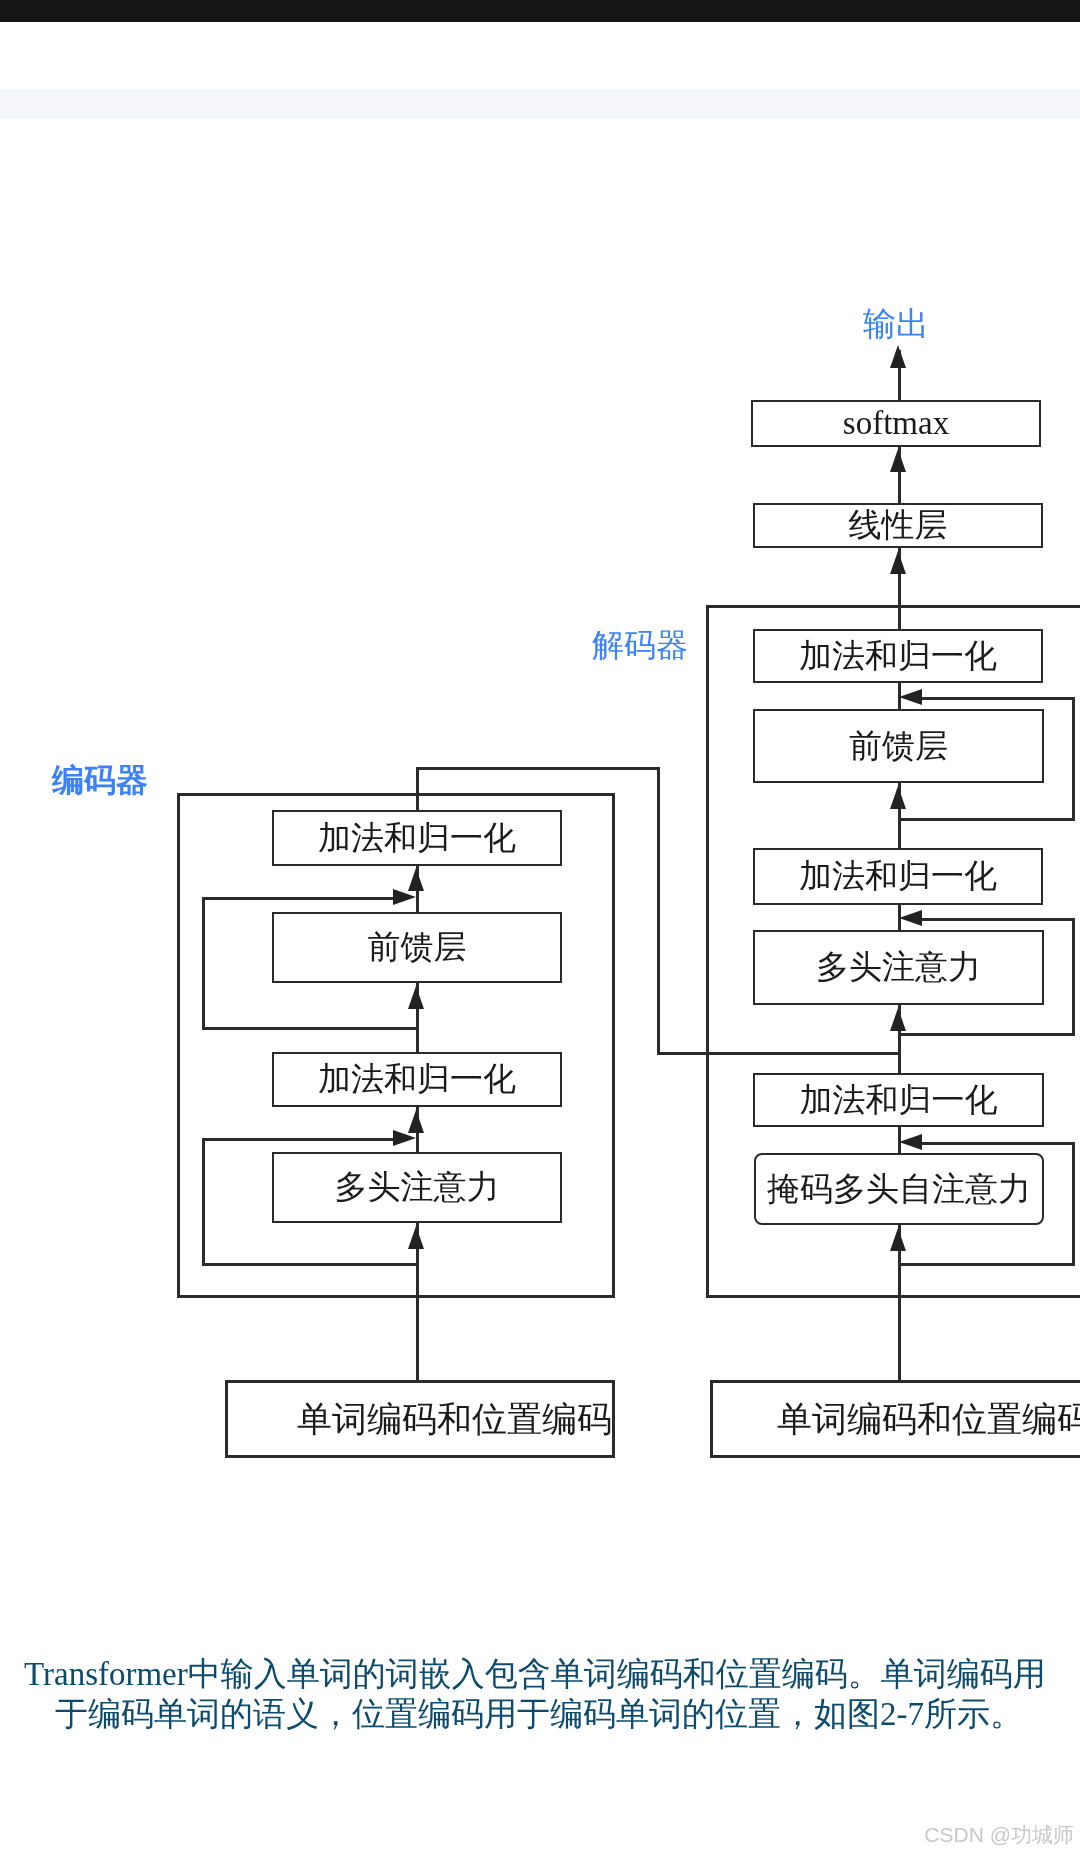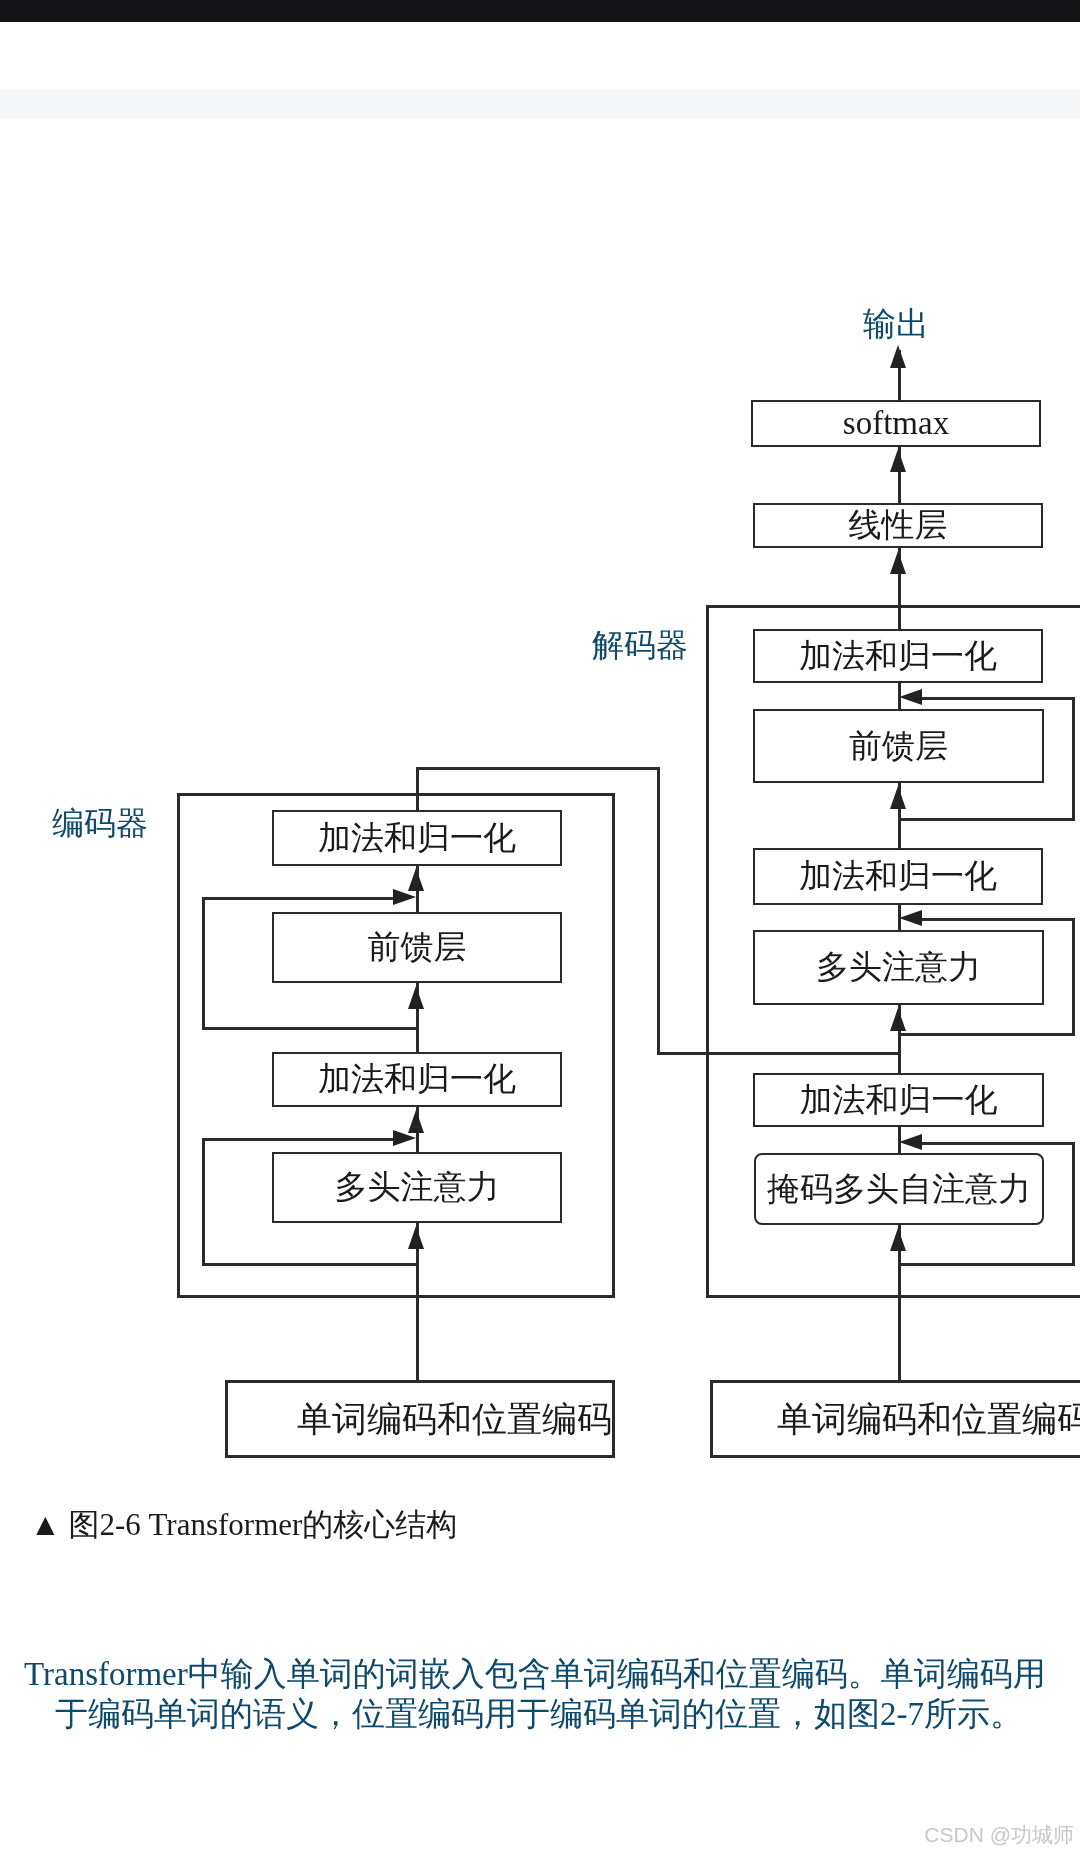--- a/index.html
+++ b/index.html
@@ -12,21 +12,21 @@
        display:flex;align-items:center;justify-content:center;font-size:33px;color:#1b1b1b;}
   .outer{position:absolute;background:#ffffff;border:3px solid #2a2a2a;box-sizing:border-box;}
   .hl{position:absolute;height:2.5px;background:#2b2b2b;}
   .vl{position:absolute;width:2.5px;background:#2b2b2b;}
   .au{position:absolute;width:0;height:0;border-left:8px solid transparent;
       border-right:8px solid transparent;border-bottom:23px solid #222;}
   .al{position:absolute;width:0;height:0;border-top:8px solid transparent;
       border-bottom:8px solid transparent;border-right:23px solid #222;}
   .ar{position:absolute;width:0;height:0;border-top:8px solid transparent;
       border-bottom:8px solid transparent;border-left:23px solid #222;}
-  .lbl{position:absolute;font-size:32px;color:#0c4a6e;white-space:nowrap;}
+  .lbl{position:absolute;font-size:32px;color:#3b82f6;white-space:nowrap;}
   .caption{position:absolute;left:30px;top:1504px;font-size:31px;white-space:nowrap;}
   .heading{position:absolute;left:24px;top:1580px;font-size:34px;font-weight:bold;white-space:nowrap;}
   .para{position:absolute;font-size:33px;white-space:nowrap;color:#0c4a6e;}
   .watermark{position:absolute;right:6px;top:1821px;font-size:21px;color:#c7c7cc;
              font-family:"Liberation Sans","DejaVu Sans",sans-serif;}
   .embed{font-size:35px;border-width:3px;justify-content:flex-end;}
 </style>
 </head>
 <body>
 
@@ -133,22 +133,21 @@
   <div class="au" style="left:408px;top:1110px;"></div>
   <div class="au" style="left:408px;top:1226px;"></div>
 
   <div class="al" style="left:899px;top:689px;"></div>
   <div class="al" style="left:899px;top:910px;"></div>
   <div class="al" style="left:899px;top:1134px;"></div>
   <div class="ar" style="left:393px;top:889px;"></div>
   <div class="ar" style="left:393px;top:1130px;"></div>
 
   <div class="lbl" style="left:863px;top:302px;font-size:33px;">输出</div>
-  <div class="lbl" style="left:52px;top:802px;">编码器</div>
+  <div class="lbl" style="left:52px;top:759px;font-weight:bold;">编码器</div>
   <div class="lbl" style="left:580px;top:624px;margin-left:12px;">解码器</div>
 
-  <div class="caption">▲ 图2-6 Transformer的核心结构</div>
   <div class="para" style="left:24px;top:1652px;">Transformer中输入单词的词嵌入包含单词编码和位置编码。单词编码用</div>
   <div class="para" style="left:24px;top:1692px;margin-left:31px;">于编码单词的语义，位置编码用于编码单词的位置，如图2-7所示。</div>
 
   <div class="watermark">CSDN @功城师</div>
 
 </div>
 
 </body></html>

